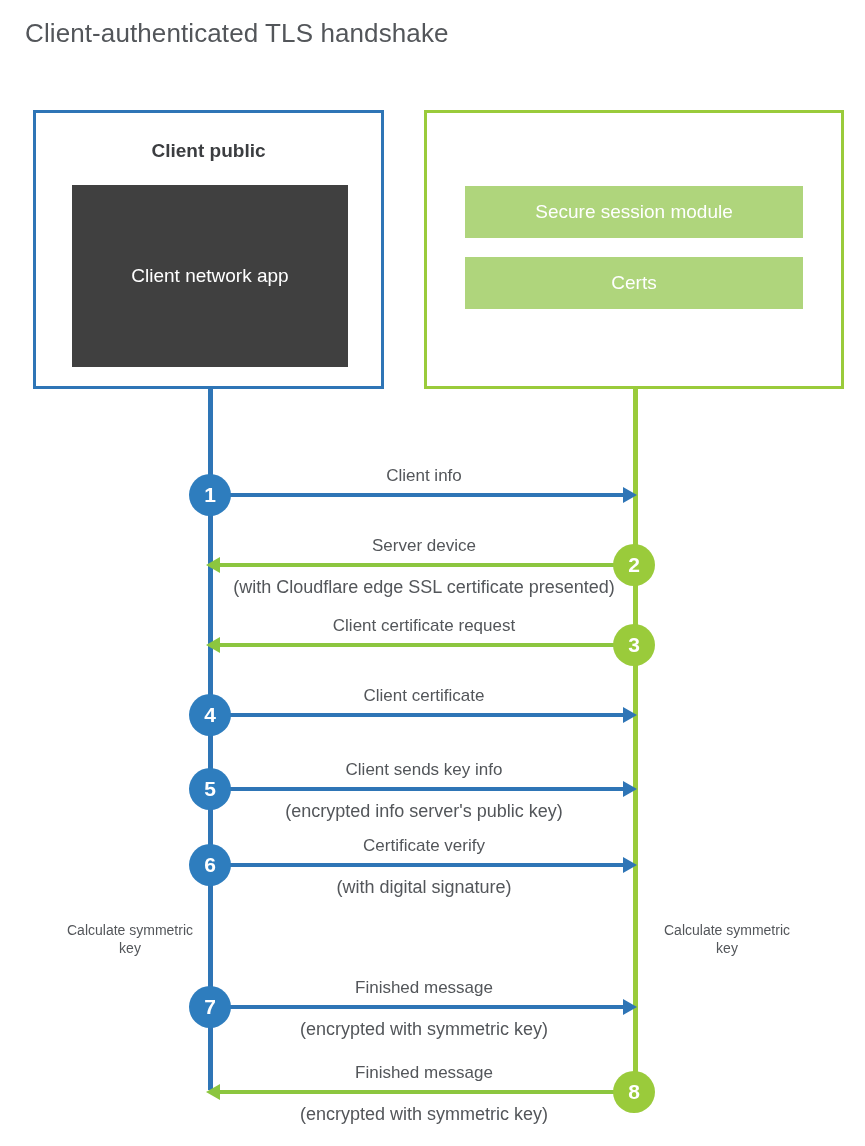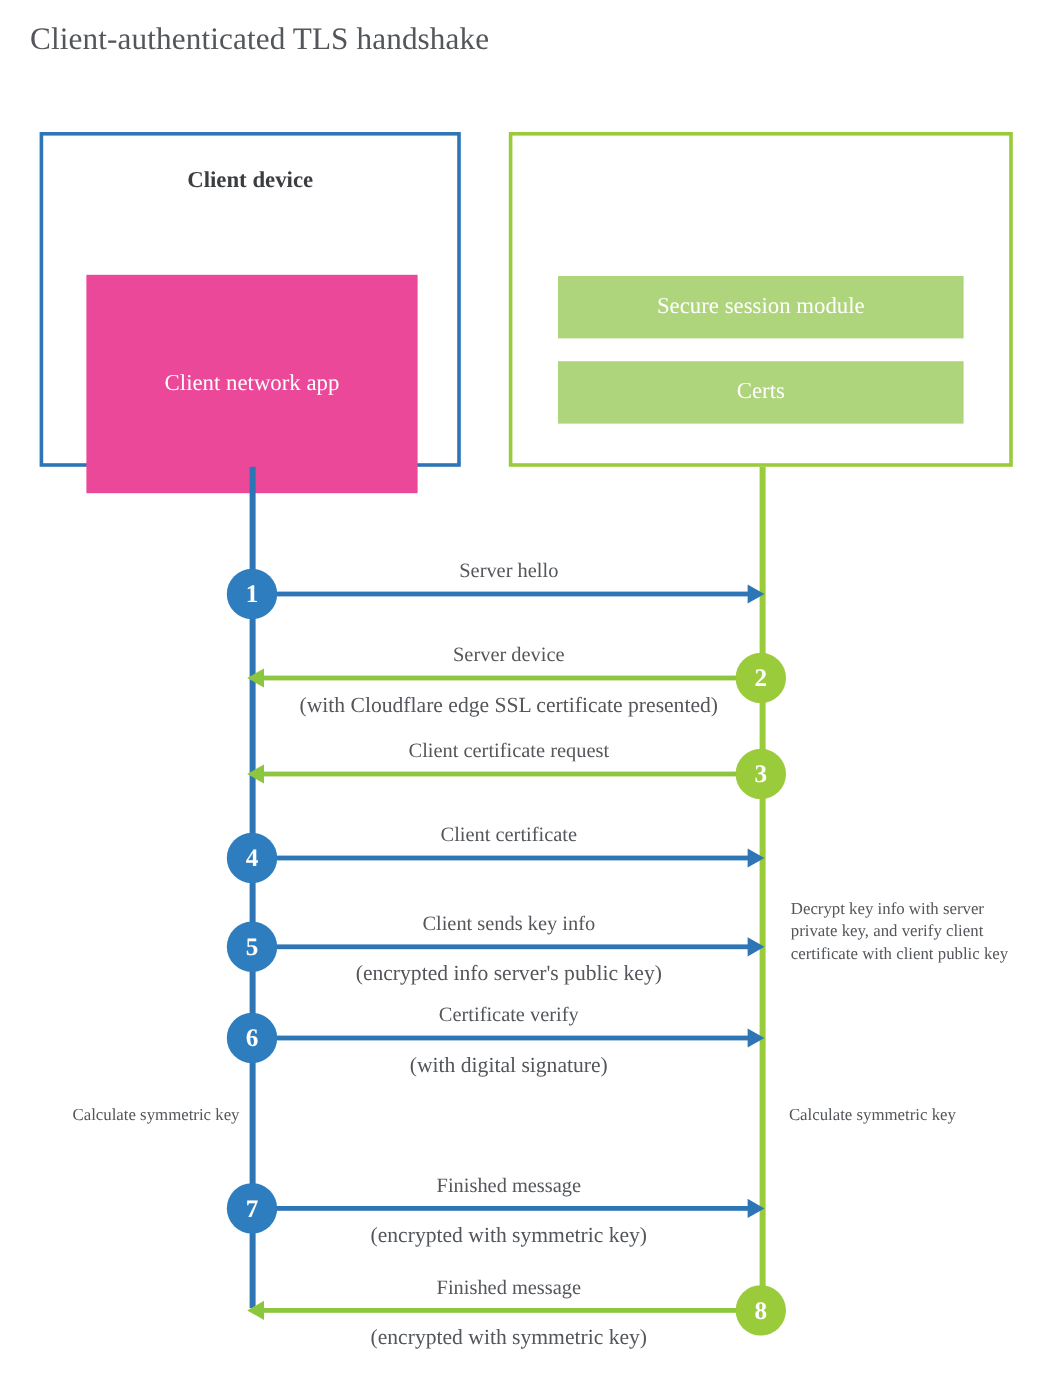--- a/index.html
+++ b/index.html
@@ -11,21 +11,20 @@
     font-family: "Liberation Sans", sans-serif;
     color: #444649;
     -webkit-font-smoothing: antialiased;
   }
   #stage {
     position: relative;
     width: 865px;
     height: 1144px;
     overflow: hidden;
     background: #ffffff;
-    font-family: Liberation Serif, serif;
   }
 
   
   .page-title {
     position: absolute;
     left: 25px;
     top: 18px;
     font-size: 26px;
     font-weight: 400;
     color: #53565a;
@@ -56,25 +55,24 @@
   .inner-block {
     position: absolute;
     display: flex;
     align-items: center;
     justify-content: center;
     text-align: right;
     color: #ffffff;
     font-size: 19px;
     line-height: 1.28;
     box-sizing: border-box;
-    margin-top: 44px;
   }
   .inner-block.client-app {
     left: 36px; top: 72px; width: 276px; height: 182px;
-    background: #ec4899;
+    background: #404040;
   }
   .inner-block.srv {
     left: 38px; width: 338px; height: 52px;
     background: #AFD57C;
   }
   .inner-block.srv-0 { top: 73px; }
   .inner-block.srv-1 { top: 144px; }
   .inner-block.srv-2 { top: 199px; }
 
   
@@ -155,34 +153,34 @@
   .side-note.right.center { text-align: center; width: 150px; left: 652px; }
 </style>
 </head>
 <body>
 
 <div id="stage">
 
   <div class="page-title">Client-authenticated TLS handshake</div>
 
   <div class="entity-box client">
-    <div class="entity-title">Client device</div>
+    <div class="entity-title">Client public</div>
     <div class="inner-block client-app">Client network app</div>
   </div>
 
   <div class="entity-box server">
     <div class="inner-block srv srv-0">Secure session module</div>
     <div class="inner-block srv srv-1">Certs</div>
   </div>
 
   <div class="lifeline client"></div>
   <div class="lifeline server"></div>
 
   <div class="msg to-server" style="top:493px">
-    <div class="msg-label">Server hello</div>
+    <div class="msg-label">Client info</div>
     <div class="arrow-line"></div>
     <div class="arrow-head"></div>
     <div class="step-badge blue">1</div>
   </div>
 
   <div class="msg to-client" style="top:563px">
     <div class="msg-label">Server device</div>
     <div class="arrow-line"></div>
     <div class="arrow-head"></div>
     <div class="msg-sub">(with Cloudflare edge SSL certificate presented)</div>
@@ -228,17 +226,16 @@
   </div>
 
   <div class="msg to-client" style="top:1090px">
     <div class="msg-label">Finished message</div>
     <div class="arrow-line"></div>
     <div class="arrow-head"></div>
     <div class="msg-sub">(encrypted with symmetric key)</div>
     <div class="step-badge green">8</div>
   </div>
 
-  <div class="side-note right" style="top:750px">Decrypt key info with server private key, and verify client certificate with client public key</div>
   <div class="side-note left" style="top:921px">Calculate symmetric key</div>
   <div class="side-note right center" style="top:921px">Calculate symmetric key</div>
 
 </div>
 
 </body></html>

